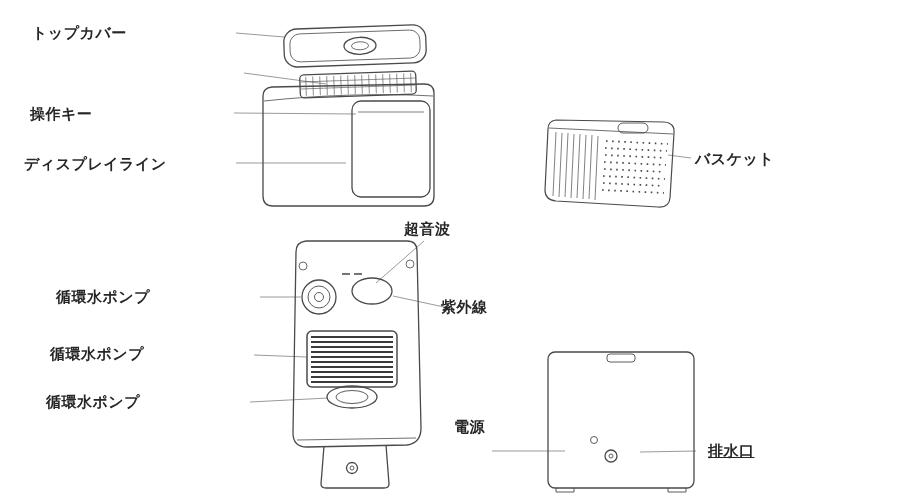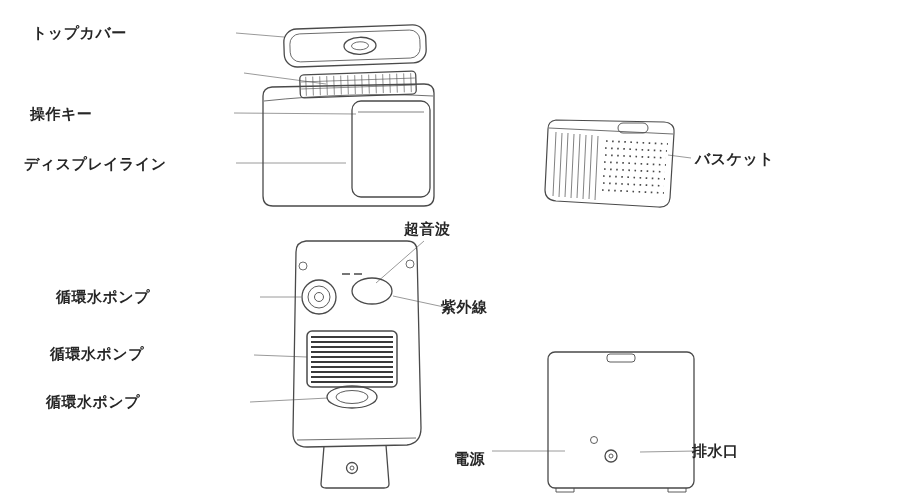--- a/index.html
+++ b/index.html
@@ -109,16 +109,16 @@
 
   <div class="lbl ra" style="left:32px;  top:23px;  width:200px;">トップカバー</div>
   <div class="lbl ra" style="left:30px;  top:104px; width:200px;">操作キー</div>
   <div class="lbl ra" style="left:24px;  top:154px; width:200px;">ディスプレイライン</div>
   <div class="lbl" style="left:695px; top:149px;text-align:center;">バスケット</div>
   <div class="lbl" style="left:404px; top:219px;">超音波</div>
   <div class="lbl ra" style="left:56px;  top:287px; width:200px;">循環水ポンプ</div>
   <div class="lbl" style="left:441px; top:297px;">紫外線</div>
   <div class="lbl ra" style="left:50px;  top:344px; width:200px;">循環水ポンプ</div>
   <div class="lbl ra" style="left:46px;  top:392px; width:200px;">循環水ポンプ</div>
-  <div class="lbl" style="left:454px; top:449px;">電源</div>
-  <div class="lbl" style="left:692px; top:441px;">排水口</div>
+  <div class="lbl" style="left:454px; top:417px;">電源</div>
+  <div class="lbl" style="left:708px; top:441px;text-decoration:underline;">排水口</div>
 
 </div>
 
 </body></html>

